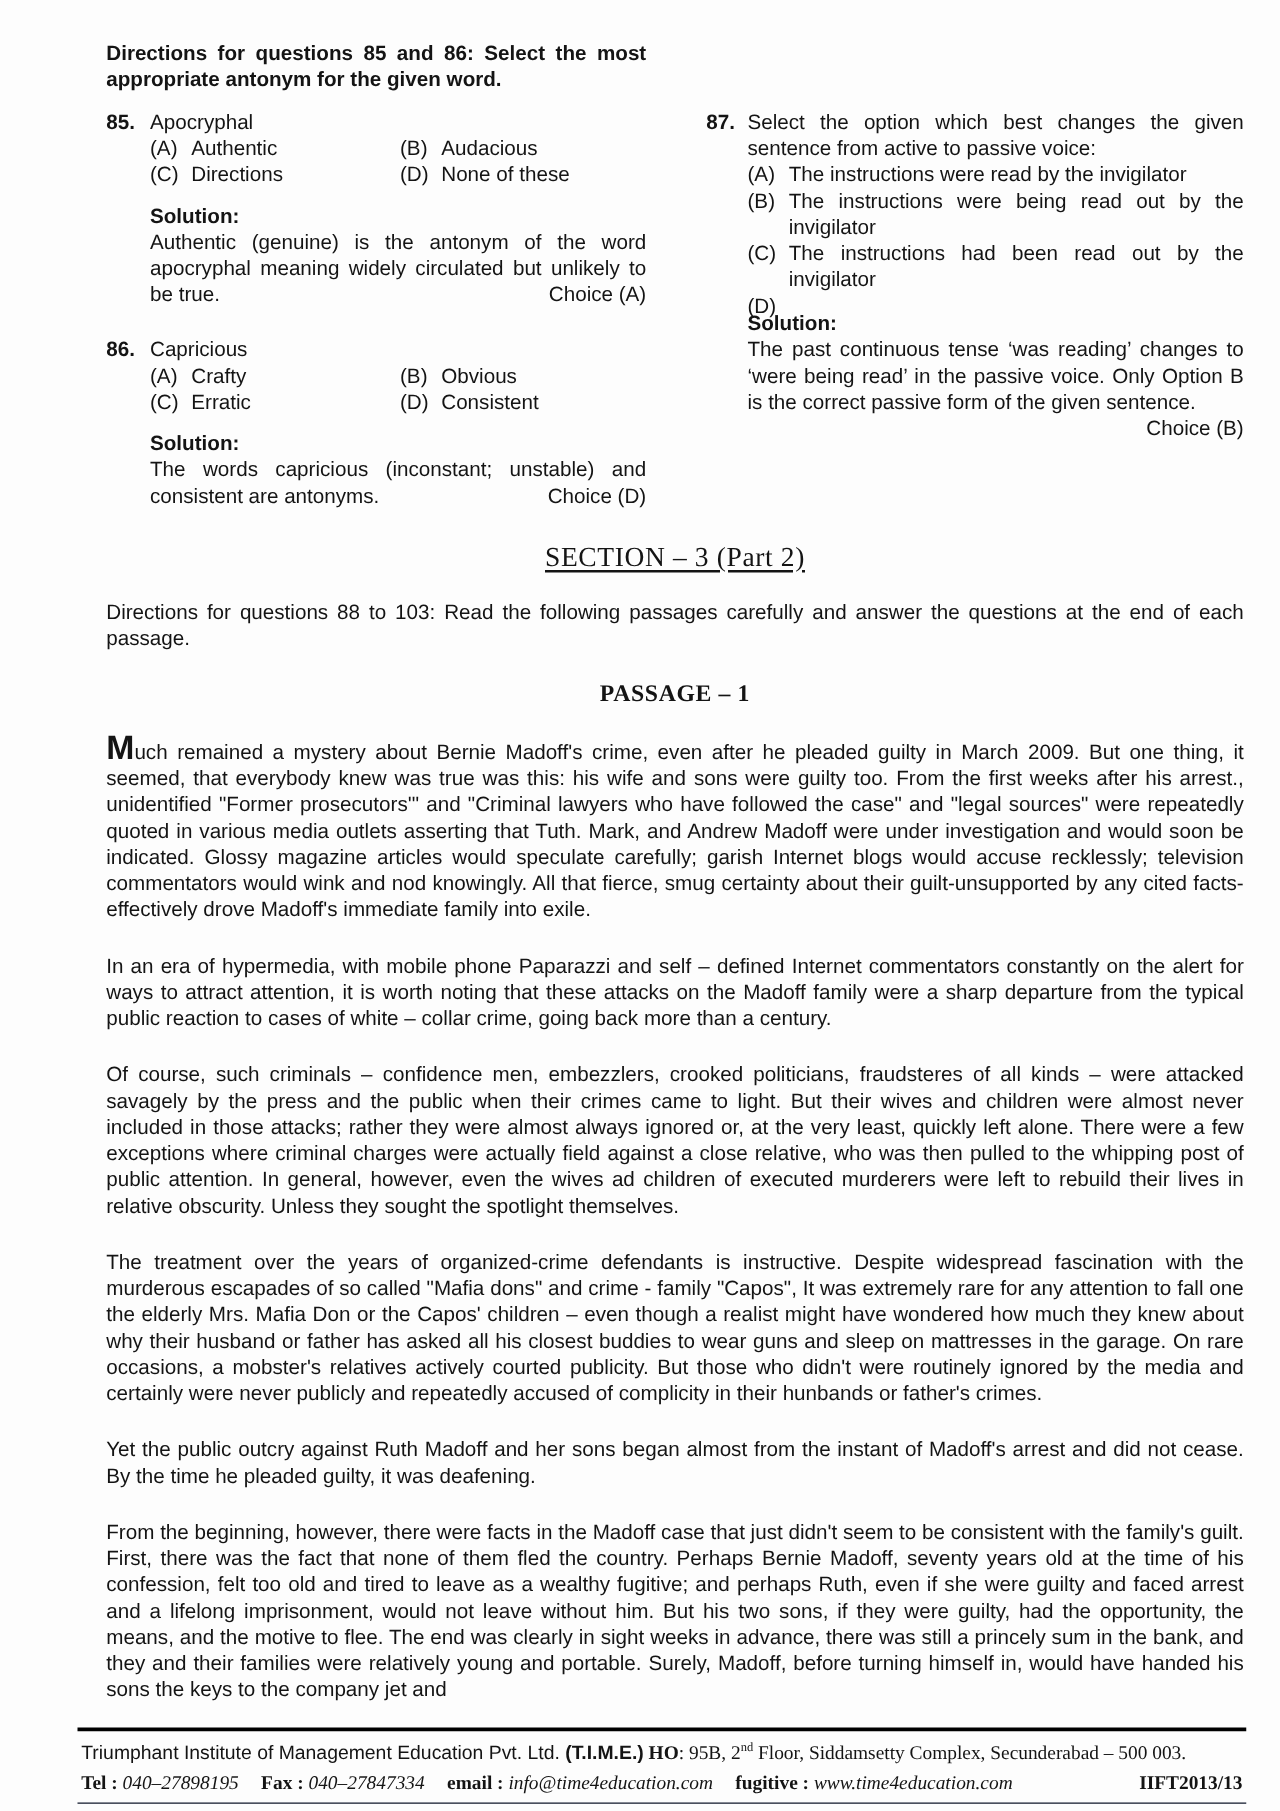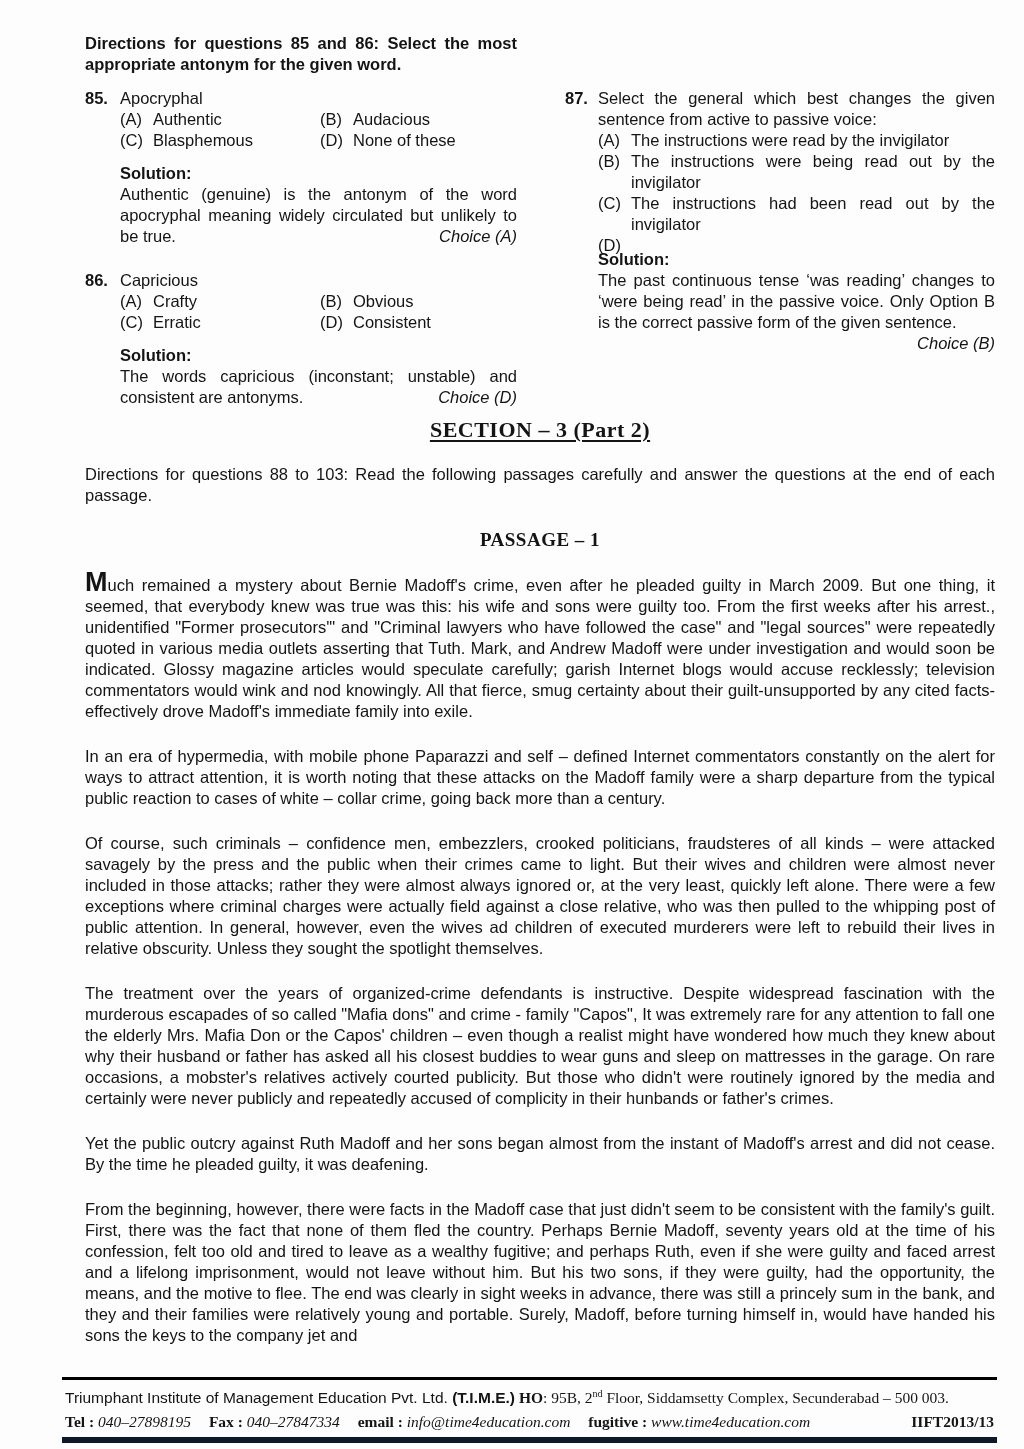--- a/index.html
+++ b/index.html
@@ -19,30 +19,30 @@
   .directions { font-weight: bold; text-align: justify; }
   .question { margin-top: 13px; position: relative; padding-left: 35px; }
   .qnum { position: absolute; left: 0; top: 0; font-weight: bold; }
   .opts-grid { display: grid; grid-template-columns: 33px 167px 33px 1fr; }
   .opt-row { position: relative; padding-left: 33px; text-align: justify; }
   .opt-label { position: absolute; left: 0; top: 0; }
   .solution { margin-top: 12px; }
   .sol-head { font-weight: bold; }
   .sol-text { text-align: justify; }
   .sol-text::after { content: ""; display: block; clear: both; }
-  .choice { float: right; font-style: italic; }
+  .choice { float: right; }
   .q87 { margin-top: 0; padding-left: 33px; }
   .stem-justify { text-align: justify; }
   .q86-block { margin-top: 23px; }
   .sol87 { margin-top: 14px; }
 
   
   .section-title {
     text-align: center; font-family: "Liberation Serif", serif;
-    font-weight: bold; font-size: 22px; margin-top: 9px; letter-spacing: .5px;
+    font-weight: normal; font-size: 22px; margin-top: 25px; letter-spacing: .5px;
   }
   .section-title .u { text-decoration: underline; text-underline-offset: 3px; }
   .directions-wide {
     margin-top: 21px; font-weight: normal;
     font-size: 16.5px; line-height: 21px; text-align: justify;
   }
   .passage-title {
     text-align: center; font-family: "Liberation Serif", serif;
     font-weight: bold; font-size: 19px; margin-top: 23px; letter-spacing: .5px;
   }
@@ -50,21 +50,21 @@
     font-size: 16.5px; line-height: 21px; text-align: justify;
     margin: 0 0 24px 0;
   }
   .passage p.first { margin-top: 21px; }
   .passage p.last { margin-bottom: 0; }
   .dropcap { font-size: 27px; font-weight: bold; line-height: 21px; }
 
   
   .footer {
     position: absolute; left: 62px; width: 935px; bottom: 6px;
-    border-top: 3px solid #000; border-bottom: 6px solid #0f172a;
+    border-top: 3px solid #000; border-bottom: 1px solid #0f172a;
     font-family: "Liberation Serif", serif; font-size: 15.5px;
     padding: 2px 3px 3px 3px;
     margin-top: 32px;
   }
   .footer-line1 { line-height: 24px; white-space: nowrap; }
   .org-sans { font-family: "Liberation Sans", sans-serif; }
   .time-bold { font-family: "Liberation Sans", sans-serif; font-weight: bold; }
   .b { font-weight: bold; }
   .footer-line2 { display: flex; justify-content: space-between; line-height: 24px; }
   .f-val { margin-right: 14px; font-style: italic; }
@@ -82,21 +82,21 @@
 
       <div class="question">
         <span class="qnum">85.</span>
         <div>Apocryphal</div>
         <div class="opts-grid">
           <span>(A)</span>
           <span>Authentic</span>
           <span>(B)</span>
           <span>Audacious</span>
           <span>(C)</span>
-          <span>Blasphemous</span>
+          <span>Directions</span>
           <span>(D)</span>
           <span>None of these</span>
         </div>
         <div class="solution">
           <div class="sol-head">Solution:</div>
           <div class="sol-text">
             <span>Authentic (genuine) is the antonym of the word apocryphal meaning widely circulated but unlikely to be true.</span>
             <span class="choice">Choice (A)</span>
           </div>
         </div>
@@ -121,21 +121,21 @@
             <span>The words capricious (inconstant; unstable) and consistent are antonyms.</span>
             <span class="choice">Choice (D)</span>
           </div>
         </div>
       </div>
     </div>
 
     <div class="col-right">
       <div class="question q87">
         <span class="qnum">87.</span>
-        <div class="stem-justify">Select the general which best changes the given sentence from active to passive voice:</div>
+        <div class="stem-justify">Select the option which best changes the given sentence from active to passive voice:</div>
         <div class="opt-row">
           <span class="opt-label">(A)</span>
           <span>The instructions were read by the invigilator</span>
         </div>
         <div class="opt-row">
           <span class="opt-label">(B)</span>
           <span>The instructions were being read out by the invigilator</span>
         </div>
         <div class="opt-row">
           <span class="opt-label">(C)</span>

